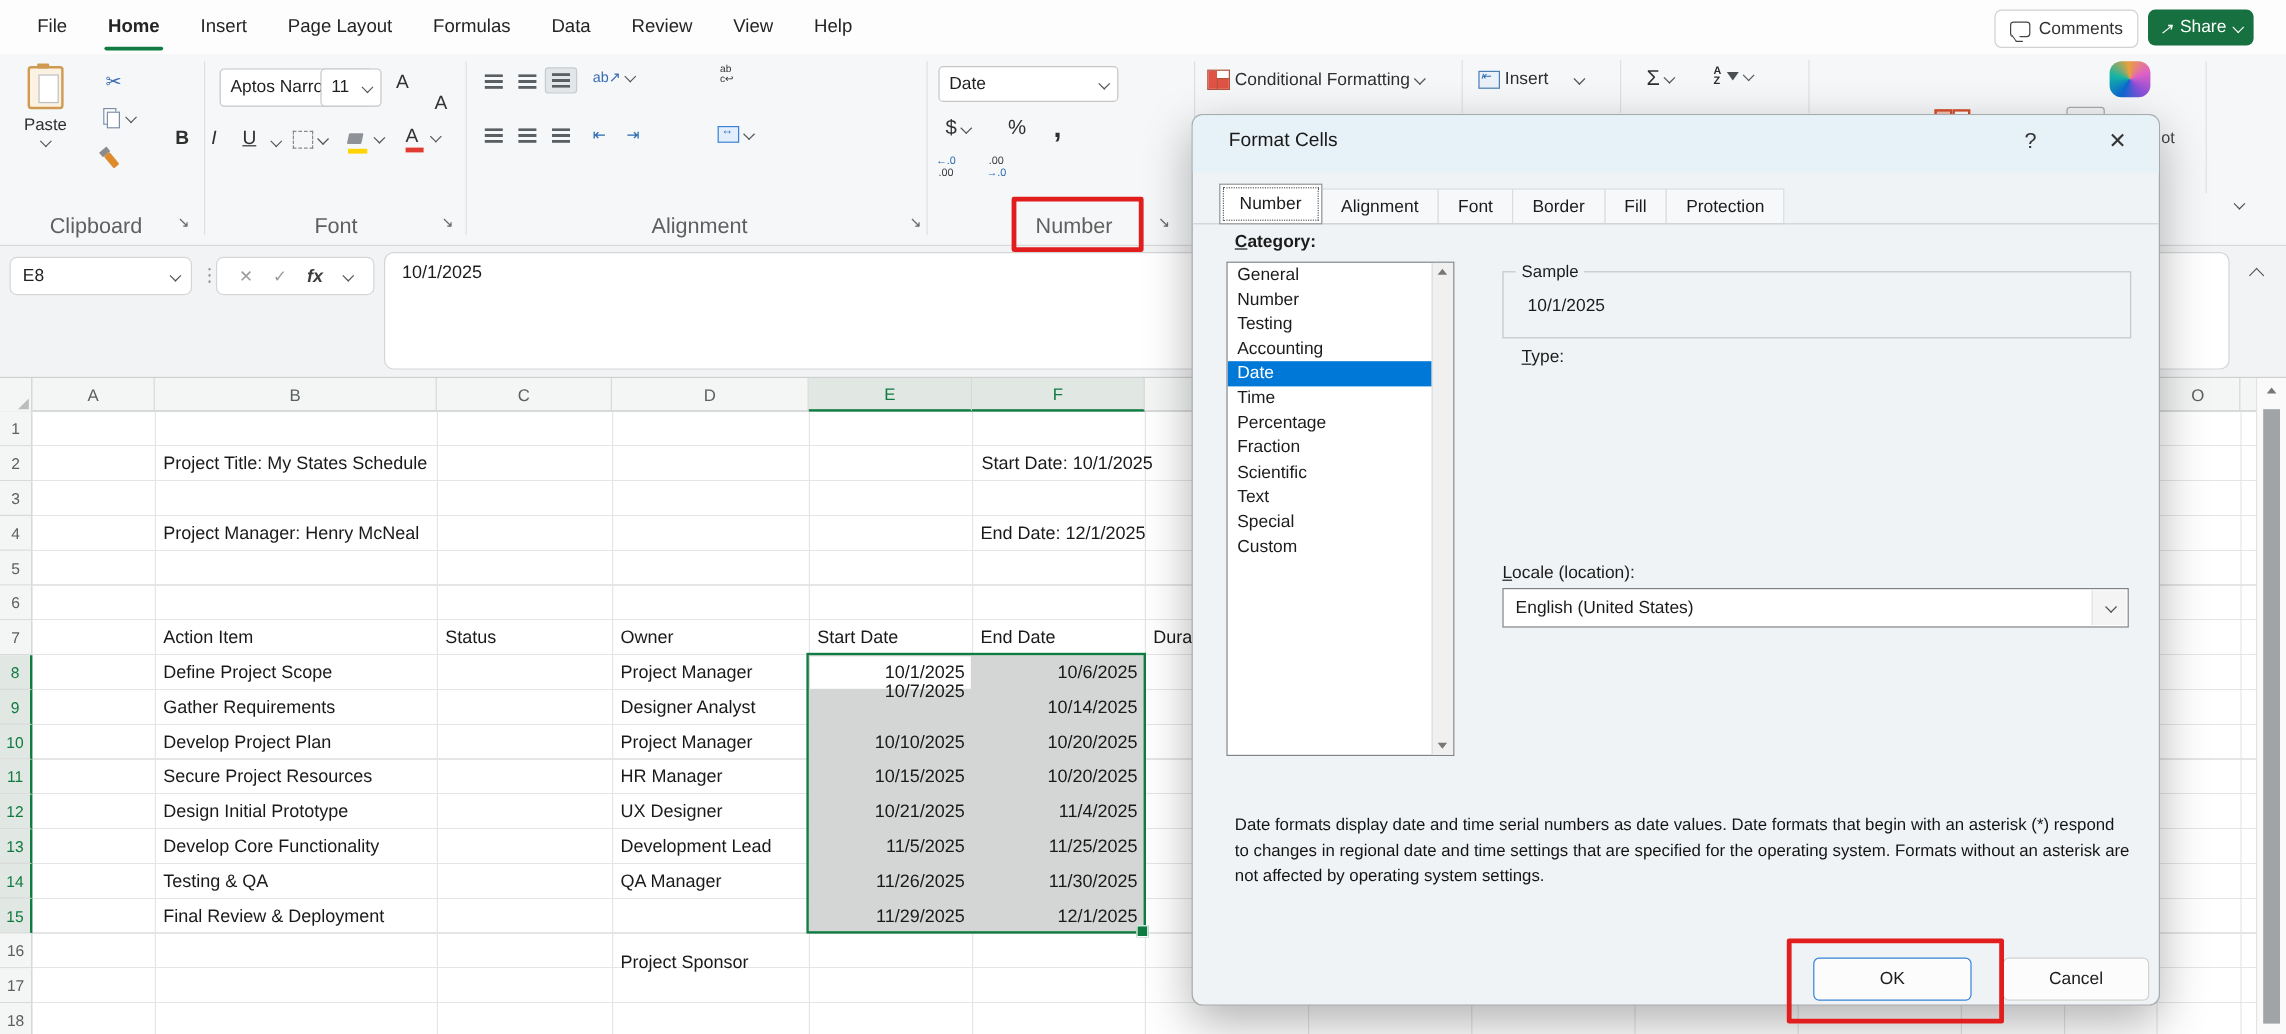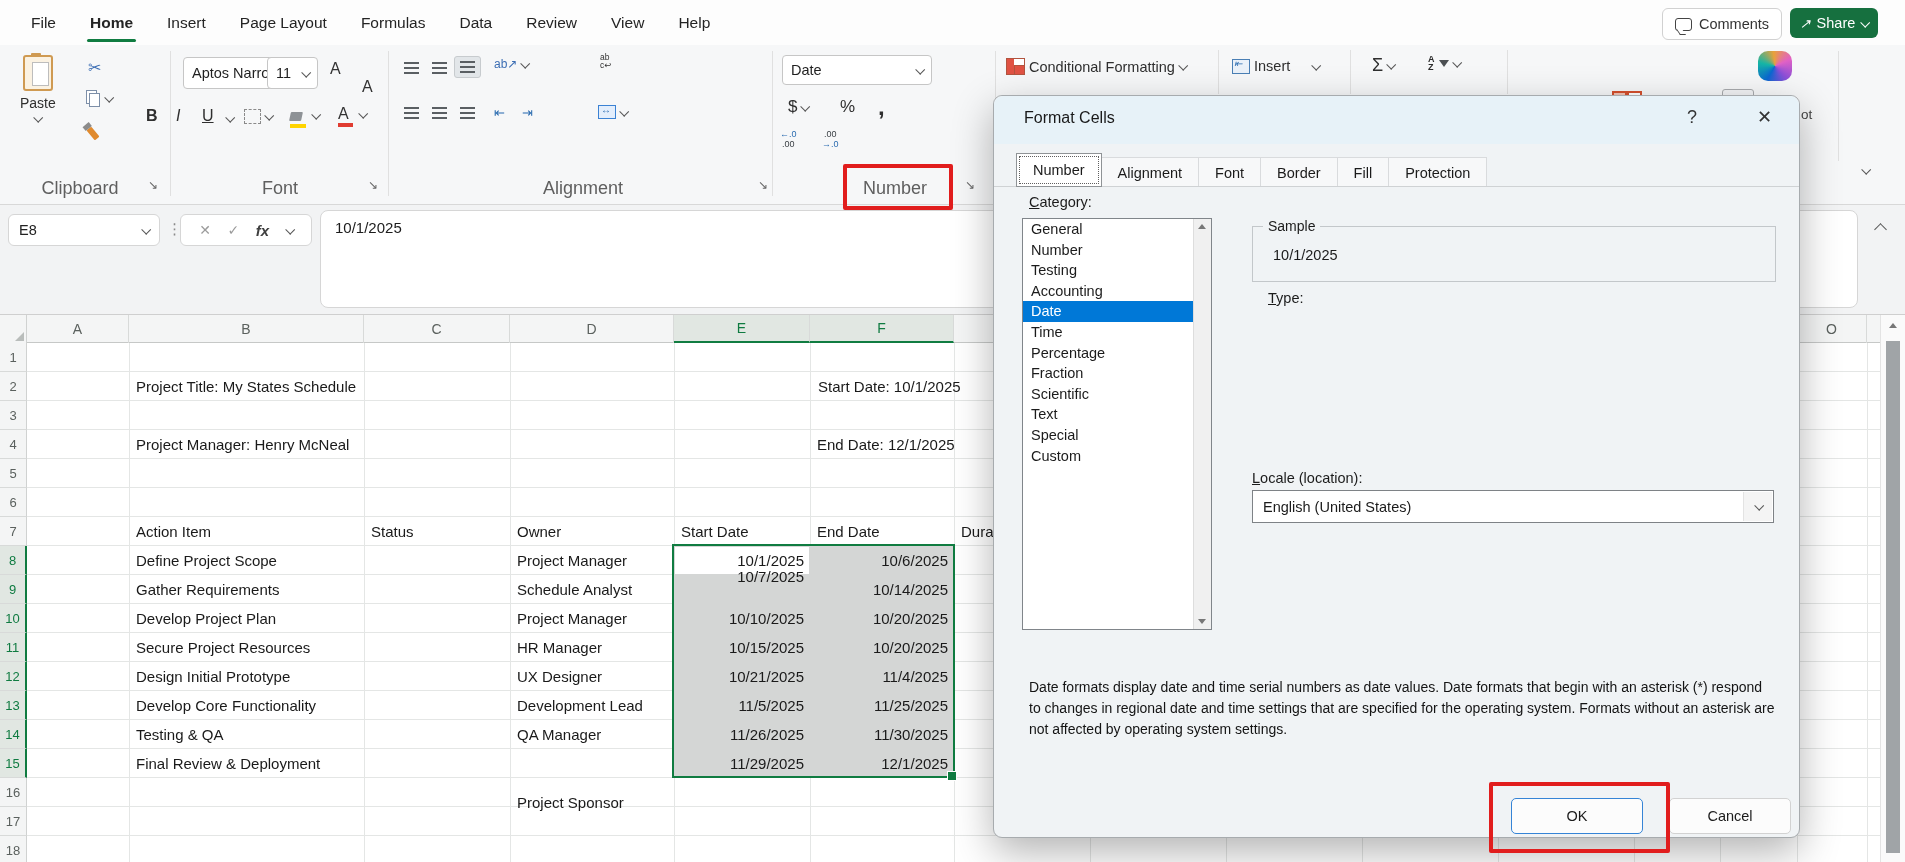--- a/index.html
+++ b/index.html
@@ -464,21 +464,21 @@
     <div class="cellv" style="left:681px;top:202px;" actable="true">Start Date</div>
     <div class="cellv" style="left:817px;top:202px;">End Date</div>
     <div class="cellv" style="left:961px;top:202px;">Duration</div>
 
     <div class="cellv" style="left:136px;top:231px;">Define Project Scope</div>
     <div class="cellv" style="left:517px;top:231px;">Project Manager</div>
     <div class="cellv rt" style="left:676px;top:231px;width:128px;">10/1/2025</div>
     <div class="cellv rt" style="left:812px;top:231px;width:136px;">10/6/2025</div>
 
     <div class="cellv" style="left:136px;top:260px;">Gather Requirements</div>
-    <div class="cellv" style="left:517px;top:260px;">Schedule Analyst</div>
+    <div class="cellv" style="left:517px;top:260px;">Designer Analyst</div>
     <div class="cellv rt" style="left:676px;top:247px;width:128px;">10/7/2025</div>
     <div class="cellv rt" style="left:812px;top:260px;width:136px;">10/14/2025</div>
 
     <div class="cellv" style="left:136px;top:289px;">Develop Project Plan</div>
     <div class="cellv" style="left:517px;top:289px;">Project Manager</div>
     <div class="cellv rt" style="left:676px;top:289px;width:128px;">10/10/2025</div>
     <div class="cellv rt" style="left:812px;top:289px;width:136px;">10/20/2025</div>
 
     <div class="cellv" style="left:136px;top:318px;">Secure Project Resources</div>
     <div class="cellv" style="left:517px;top:318px;">HR Manager</div>
@@ -523,21 +523,21 @@
     <div class="dlg-tabs">
       <span class="dtab active">Number</span>
       <span class="dtab">Alignment</span>
       <span class="dtab">Font</span>
       <span class="dtab">Border</span>
       <span class="dtab">Fill</span>
       <span class="dtab">Protection</span>
     </div>
     <div class="dlg-tabline"></div>
 
-    <div class="dlbl" style="left:35px;top:98px;">Category:</div>
+    <div class="dlbl" style="left:35px;top:98px;font-weight:bold;">Category:</div>
     <div class="listbox" style="left:28px;top:122px;width:190px;height:412px;">
       <div class="lb-item">General</div>
       <div class="lb-item">Number</div>
       <div class="lb-item">Testing</div>
       <div class="lb-item">Accounting</div>
       <div class="lb-item sel">Date</div>
       <div class="lb-item">Time</div>
       <div class="lb-item">Percentage</div>
       <div class="lb-item">Fraction</div>
       <div class="lb-item">Scientific</div>

